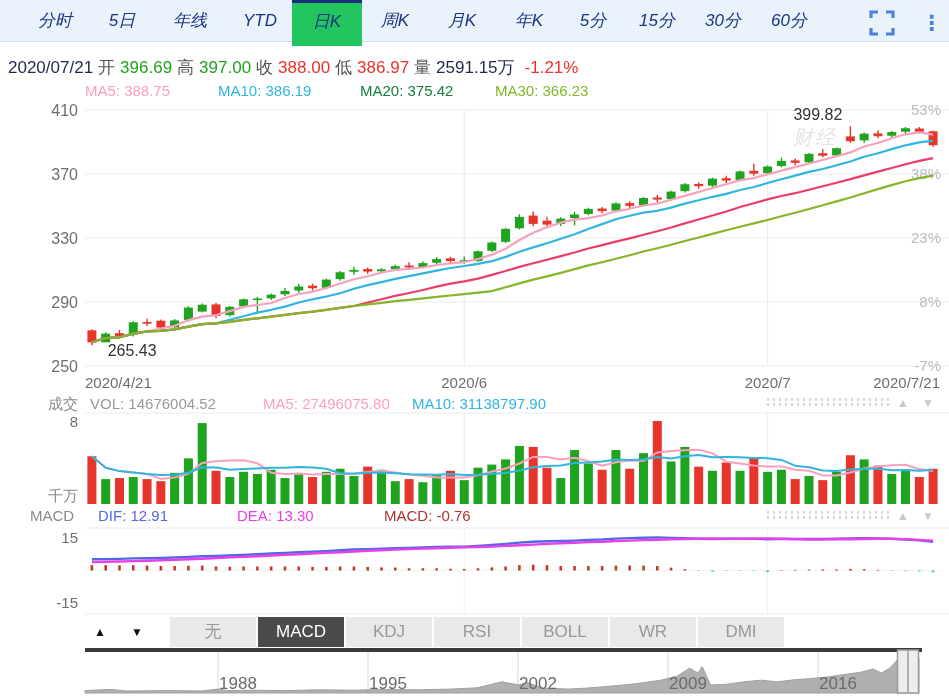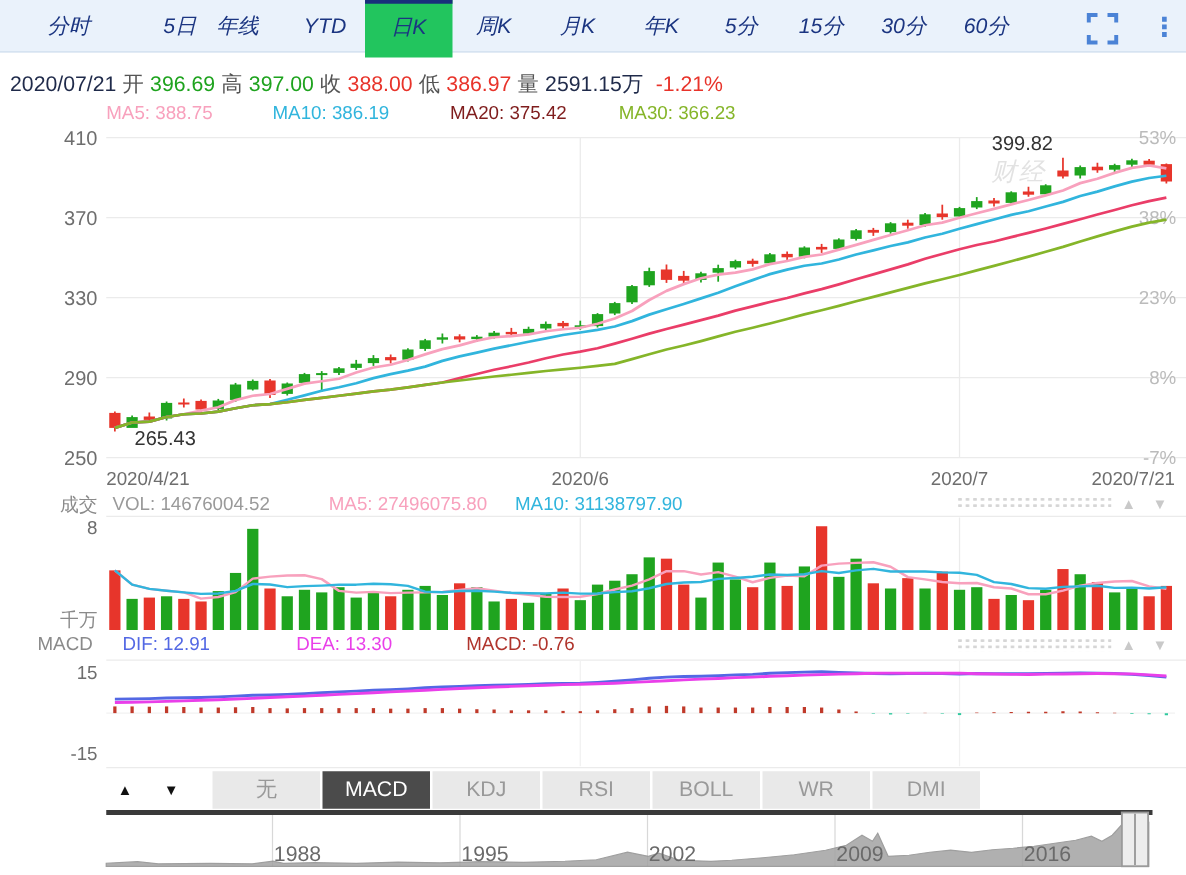--- a/index.html
+++ b/index.html
@@ -42,21 +42,21 @@
   .stab.active{background:#4b4b4b;color:#fff;}
   text{font-family:"Liberation Sans","DejaVu Sans",sans-serif;}
 </style>
 </head>
 <body>
 
 <div id="app">
 
   <div id="topbar">
       <div class="ttab" style="left: 20px; width: 70px;">分时</div>
-      <div class="ttab" style="left: 87px; width: 70px; text-align: right;">5日</div>
+      <div class="ttab" style="left: 87px; width: 70px;">5日</div>
       <div class="ttab" style="left: 155px; width: 70px;">年线</div>
       <div class="ttab" style="left: 225px; width: 70px;">YTD</div>
       <div class="ttab active" style="left: 292px; width: 70px;">日K</div>
       <div class="ttab" style="left: 360px; width: 70px;">周K</div>
       <div class="ttab" style="left: 427px; width: 70px;">月K</div>
       <div class="ttab" style="left: 494px; width: 70px;">年K</div>
       <div class="ttab" style="left: 558px; width: 70px;">5分</div>
       <div class="ttab" style="left: 622px; width: 70px;">15分</div>
       <div class="ttab" style="left: 688px; width: 70px;">30分</div>
       <div class="ttab" style="left: 754px; width: 70px;">60分</div>
@@ -71,34 +71,34 @@
   </svg>
   <div id="kebab">⋮</div>
 
   <div id="infobar">
     <span class="c-dark">2020/07/21</span><span id="info-fields"><span>开</span><span class="c-green">396.69</span><span>高</span><span class="c-green">397.00</span><span>收</span><span class="c-red">388.00</span><span>低</span><span class="c-red">386.97</span><span>量</span><span class="c-dark">2591.15万</span></span><span class="c-red">-1.21%</span>
   </div>
 
   <div id="ma-header">
       <span class="hspan" style="left: 85px; color: rgb(248, 161, 189);">MA5: 388.75</span>
       <span class="hspan" style="left: 218px; color: rgb(49, 181, 221); text-align: center;">MA10: 386.19</span>
-      <span class="hspan" style="left: 360px; color: #7f1d1d;">MA20: 375.42</span>
+      <span class="hspan" style="left: 360px; color: #15803d;">MA20: 375.42</span>
       <span class="hspan" style="left: 495px; color: rgb(133, 181, 41);">MA30: 366.23</span>
     </div>
   <div id="vol-header">
       <span class="hspan panel-label" style="left: 48px;">成交</span>
       <span class="hspan" style="left: 90px; color: rgb(154, 154, 154);">VOL: 14676004.52</span>
       <span class="hspan" style="left: 263px; color: rgb(248, 161, 189);">MA5: 27496075.80</span>
       <span class="hspan" style="left: 412px; color: rgb(49, 181, 221);">MA10: 31138797.90</span>
     </div>
   <div id="macd-header">
       <span class="hspan panel-label" style="left: 30px;">MACD</span>
       <span class="hspan" style="left: 98px; color: rgb(83, 104, 228);">DIF: 12.91</span>
       <span class="hspan" style="left: 237px; color: rgb(233, 63, 233);">DEA: 13.30</span>
-      <span class="hspan" style="left: 373px; color: rgb(176, 52, 44);">MACD: -0.76</span>
+      <span class="hspan" style="left: 384px; color: rgb(176, 52, 44);">MACD: -0.76</span>
     </div>
 
   <svg id="chart-svg" width="949" height="700">
       <g></g>
       <g>
         <line x1="85" y1="110" x2="949" y2="110" stroke="#ebebeb" stroke-width="1"></line>
         <line x1="85" y1="174" x2="949" y2="174" stroke="#ebebeb" stroke-width="1"></line>
         <line x1="85" y1="238" x2="949" y2="238" stroke="#ebebeb" stroke-width="1"></line>
         <line x1="85" y1="302" x2="949" y2="302" stroke="#ebebeb" stroke-width="1"></line>
         <line x1="85" y1="366" x2="949" y2="366" stroke="#ebebeb" stroke-width="1"></line>

